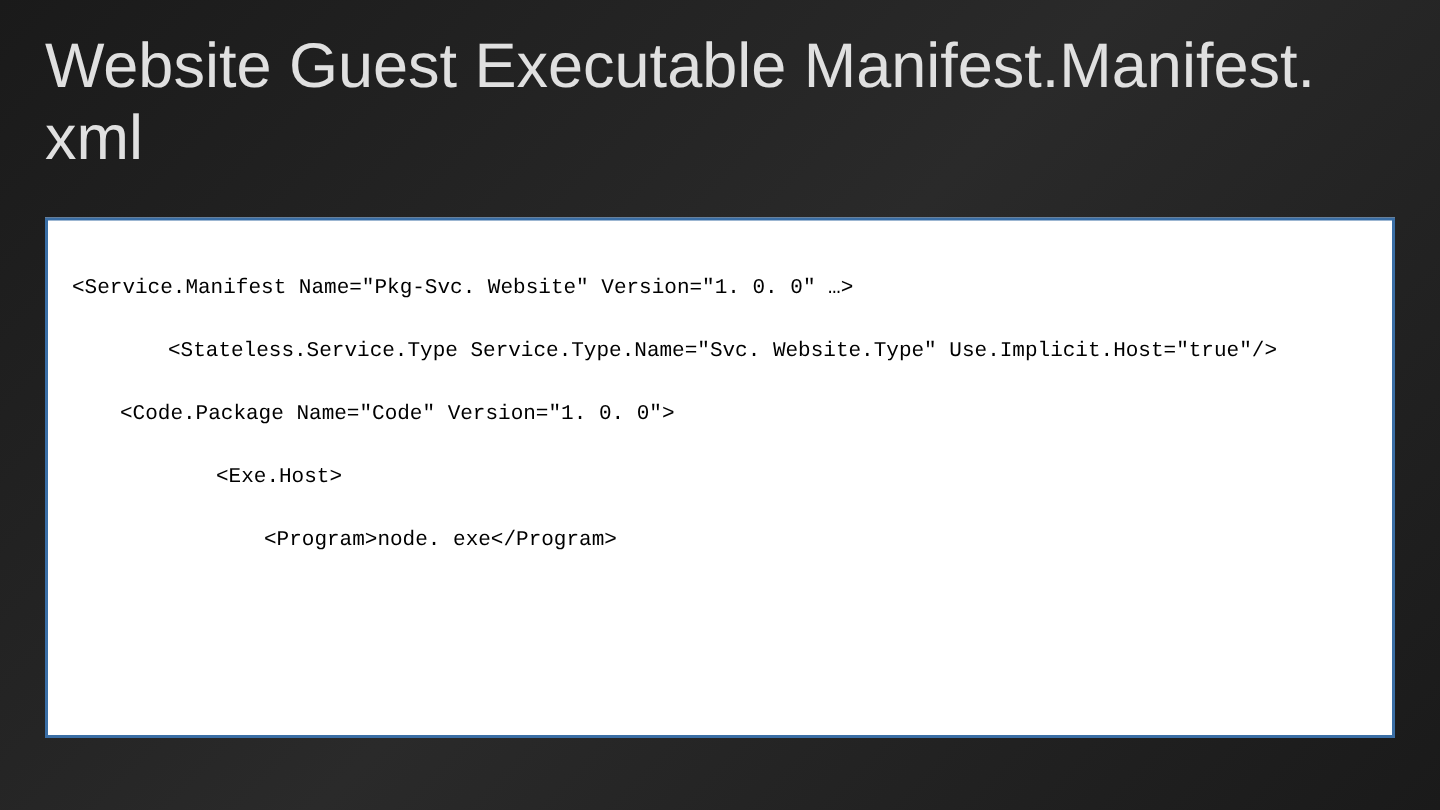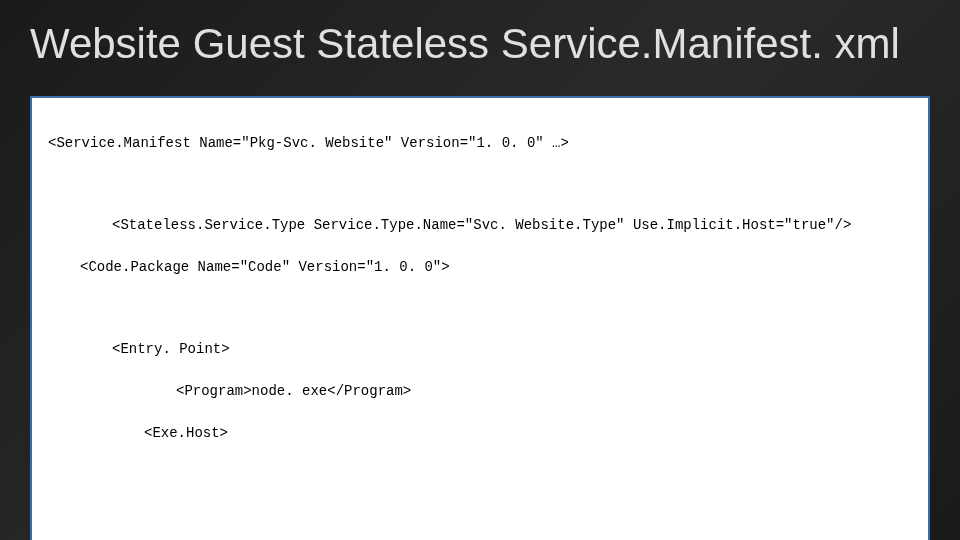--- a/index.html
+++ b/index.html
@@ -24,33 +24,32 @@
       padding: 14px 16px;
       font-family: Consolas, 'Courier New', monospace;
       font-size: 14px;
       line-height: 1.5;
       color: #000000;
       white-space: pre;
       overflow: hidden;
     }
     .code-line { display: block; }
     .i1 { padding-left: 32px; }
-    .i2 { padding-left: 64px; margin-top: 40px; }
+    .i2 { padding-left: 64px; }
     .i3 { padding-left: 96px; }
     .i4 { padding-left: 128px; }
   </style>
 </head>
 <body>
 
-<h1 class="title">Website Guest Stateless Service.Manifest. xml</h1>
+<h1 class="title">Website Guest Executable Manifest.Manifest. xml</h1>
 
 <div class="code-block">
 <span class="code-line">&lt;Service.Manifest Name="Pkg-Svc. Website" Version="1. 0. 0" …&gt;</span>
 <span class="code-line i2">&lt;Stateless.Service.Type Service.Type.Name="Svc. Website.Type" Use.Implicit.Host="true"/&gt;</span>
 <span class="code-line i1">&lt;Code.Package Name="Code" Version="1. 0. 0"&gt;</span>
-<span class="code-line i2">&lt;Entry. Point&gt;</span>
+<span class="code-line i3">&lt;Exe.Host&gt;</span>
 <span class="code-line i4">&lt;Program&gt;node. exe&lt;/Program&gt;</span>
-<span class="code-line i3">&lt;Exe.Host&gt;</span>
 
 
 
 
 </div>
 
 </body></html>

